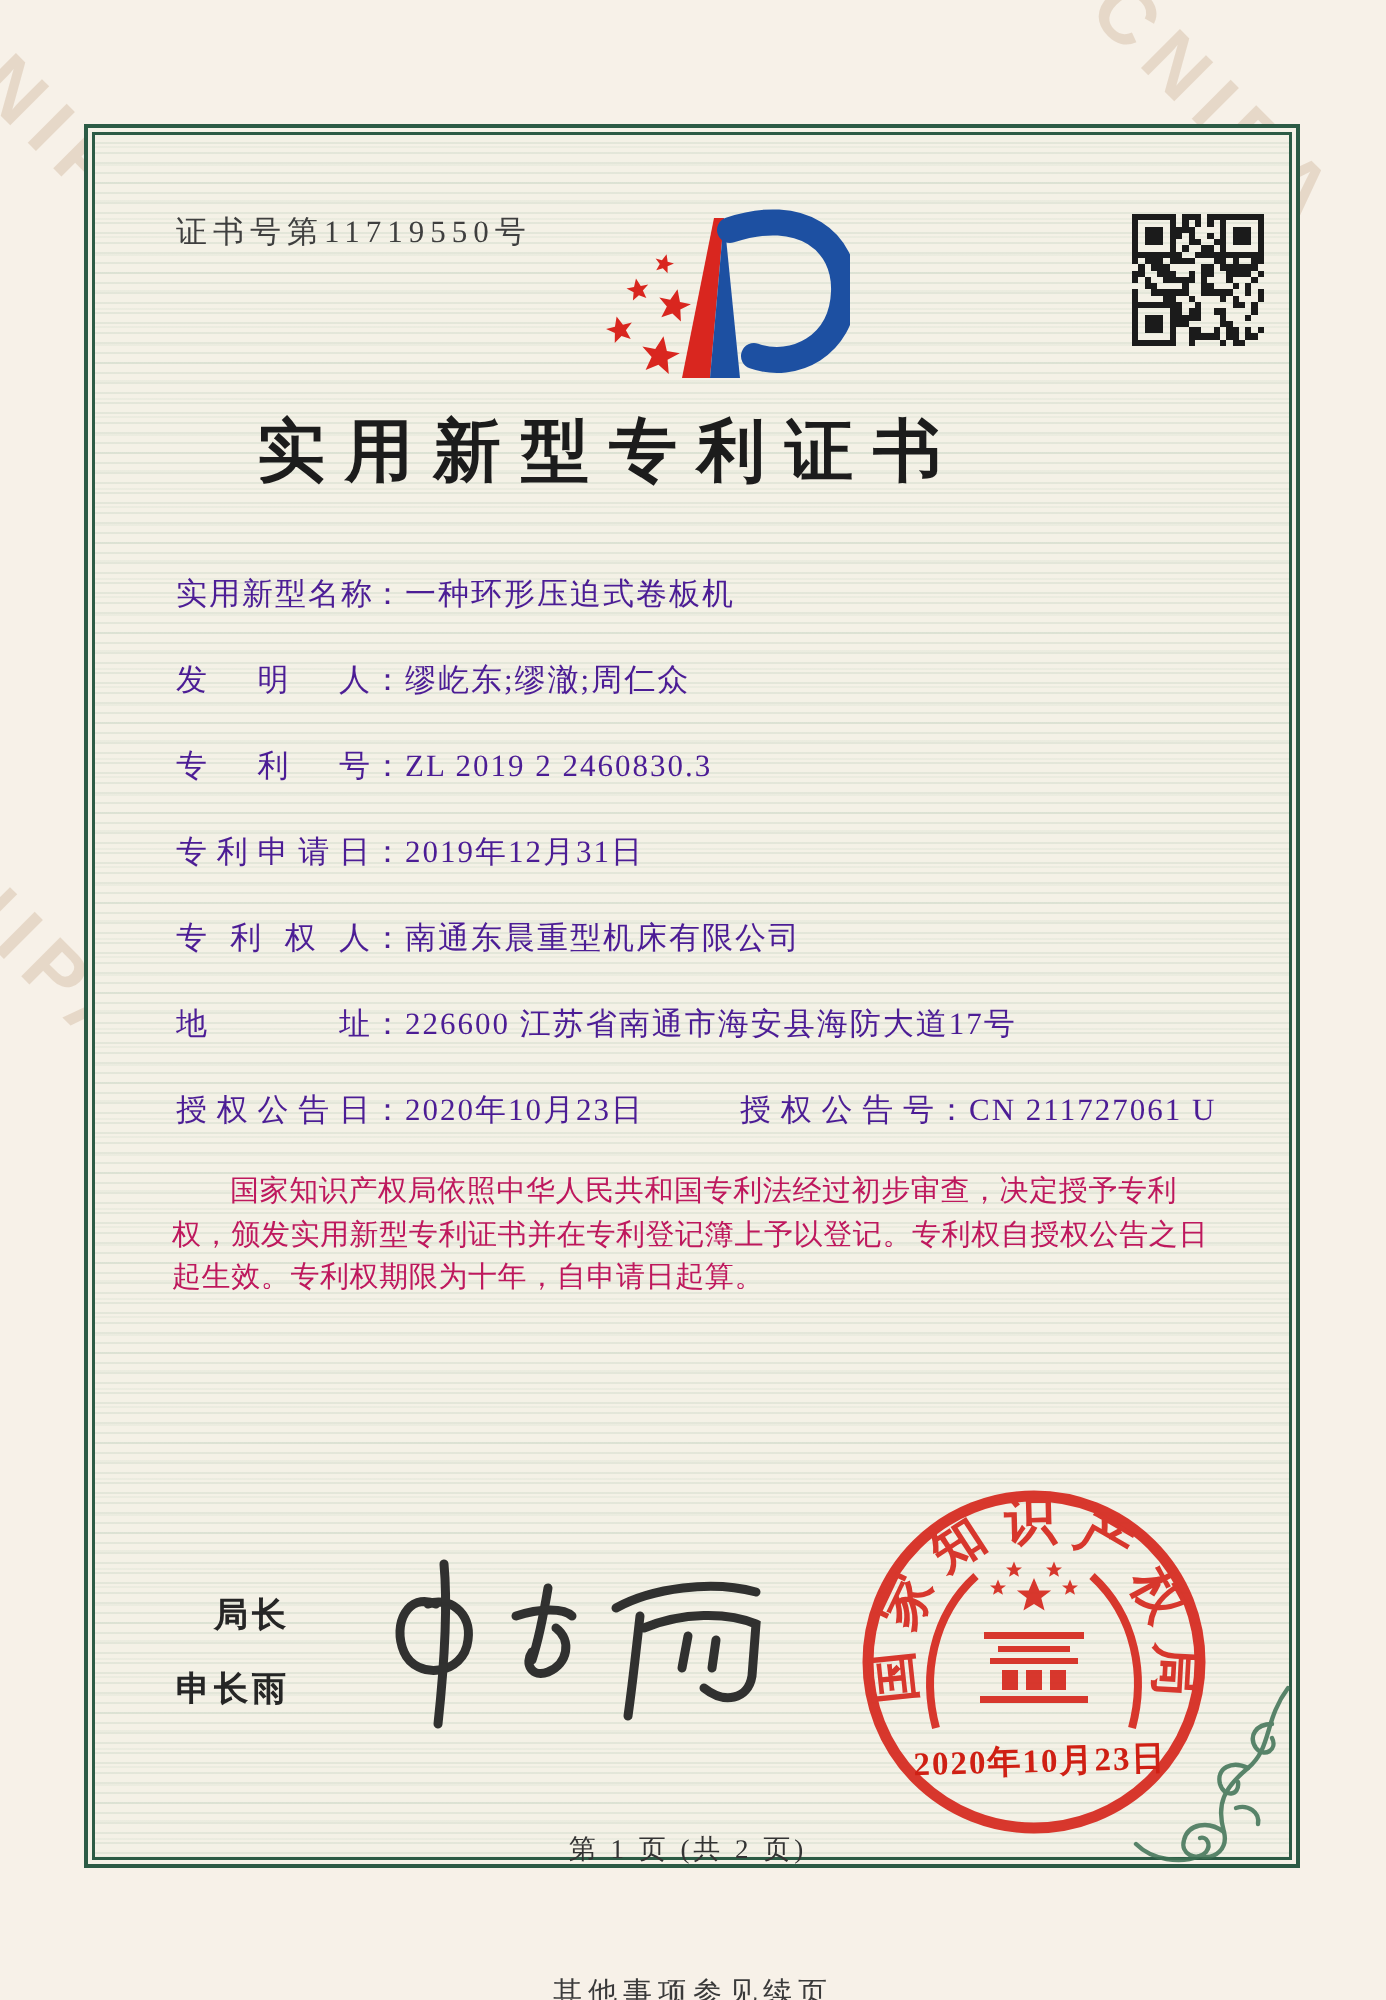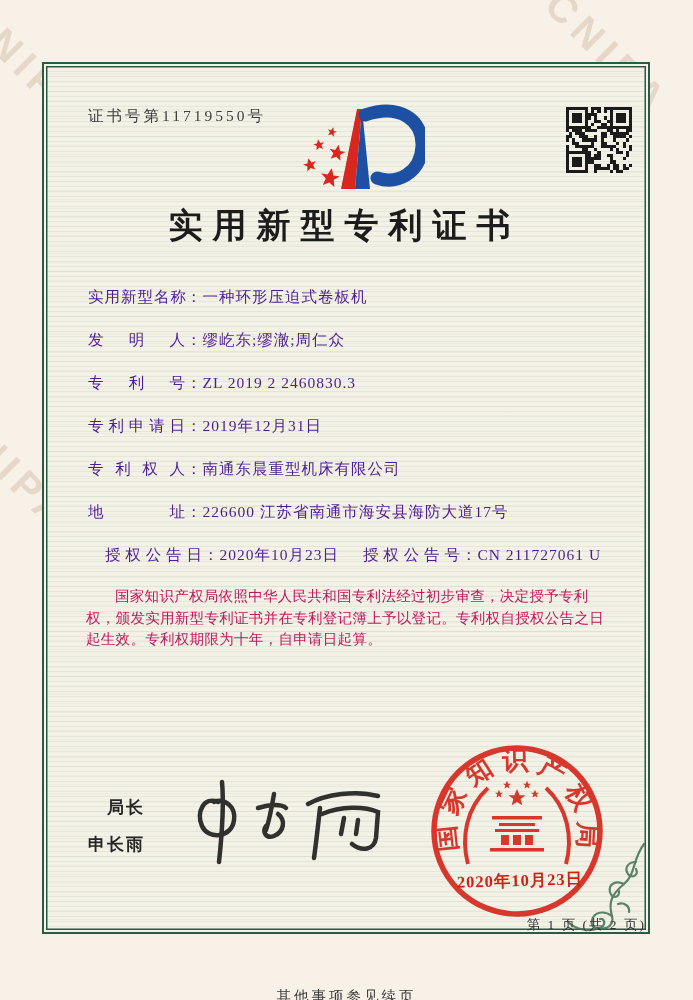--- a/index.html
+++ b/index.html
@@ -16,36 +16,36 @@
          box-shadow:inset 0 0 0 2px #f5f2e7, inset 0 0 0 3.5px #2c5b45;
          background:
            repeating-linear-gradient(0deg, rgba(140,175,150,0.16) 0 1px, transparent 1px 5px),
            repeating-linear-gradient(0deg, transparent 0 3px, rgba(160,190,165,0.10) 3px 4px, transparent 4px 9px),
            #f4f1e6;}
   .content{position:absolute;inset:0;z-index:3;}
   .certno{left:88px;top:106px;font-size:15.5px;letter-spacing:3px;color:#3f3f3f;}
   .logo{left:285px;top:99px;}
   .qr{left:566px;top:107px;width:66px;height:66px;}
   .title{left:42px;top:203px;width:525px;text-align:center;font-size:34px;font-weight:700;
-         letter-spacing:10px;color:#1c1c1c;margin-left:40px;}
+         letter-spacing:10px;color:#1c1c1c;}
   .fields{left:88px;top:287px;width:530px;font-size:15.5px;color:#4c1d95;}
   .frow{height:43px;letter-spacing:1px;white-space:nowrap;}
   .flabel{display:inline-block;width:98px;text-align:justify;text-align-last:justify;}
-  .grant{display:flex;gap:24px;justify-content:center;}
+  .grant{display:flex;gap:48px;}
   .paras{left:86px;top:586px;width:526px;font-size:14.5px;line-height:21.5px;color:#be185d;}
   .paras p{margin:0 0 2px;text-indent:2em;letter-spacing:0.3px;}
   .signer{left:88px;top:799px;font-family:Liberation Serif, serif;
           font-size:17px;font-weight:700;color:#262626;line-height:1;text-align:right;}
   .signer div{margin-bottom:20px;letter-spacing:2px;}
   .sig{left:186px;top:772px;}
   .sealwrap{left:428px;top:742px;width:178px;height:178px;opacity:0.93;mix-blend-mode:multiply;}
   .sealdate{left:436px;top:870px;width:168px;text-align:center;color:#cf2014;font-size:16.5px;
             font-weight:600;letter-spacing:1px;transform:rotate(-1.5deg);}
   .flourish{left:556px;top:840px;}
-  .pageinfo{left:42px;top:916px;width:604px;text-align:right;font-size:13.5px;letter-spacing:2px;color:#333;}
+  .pageinfo{left:42px;top:916px;width:604px;text-align:center;font-size:13.5px;letter-spacing:2px;color:#333;}
   .footnote{left:0;top:951px;width:693px;text-align:center;font-size:14.5px;letter-spacing:3px;color:#3a3a3a;margin-top:36px;}
 </style>
 </head>
 <body>
 
 <div class="page">
 
   <div class="wm" style="left:-14px;top:-6px;">CNIPA</div>
   <div class="wm" style="left:568px;top:-18px;">CNIPA</div>
   <div class="wm" style="left:540px;top:290px;">CNIPA</div>

